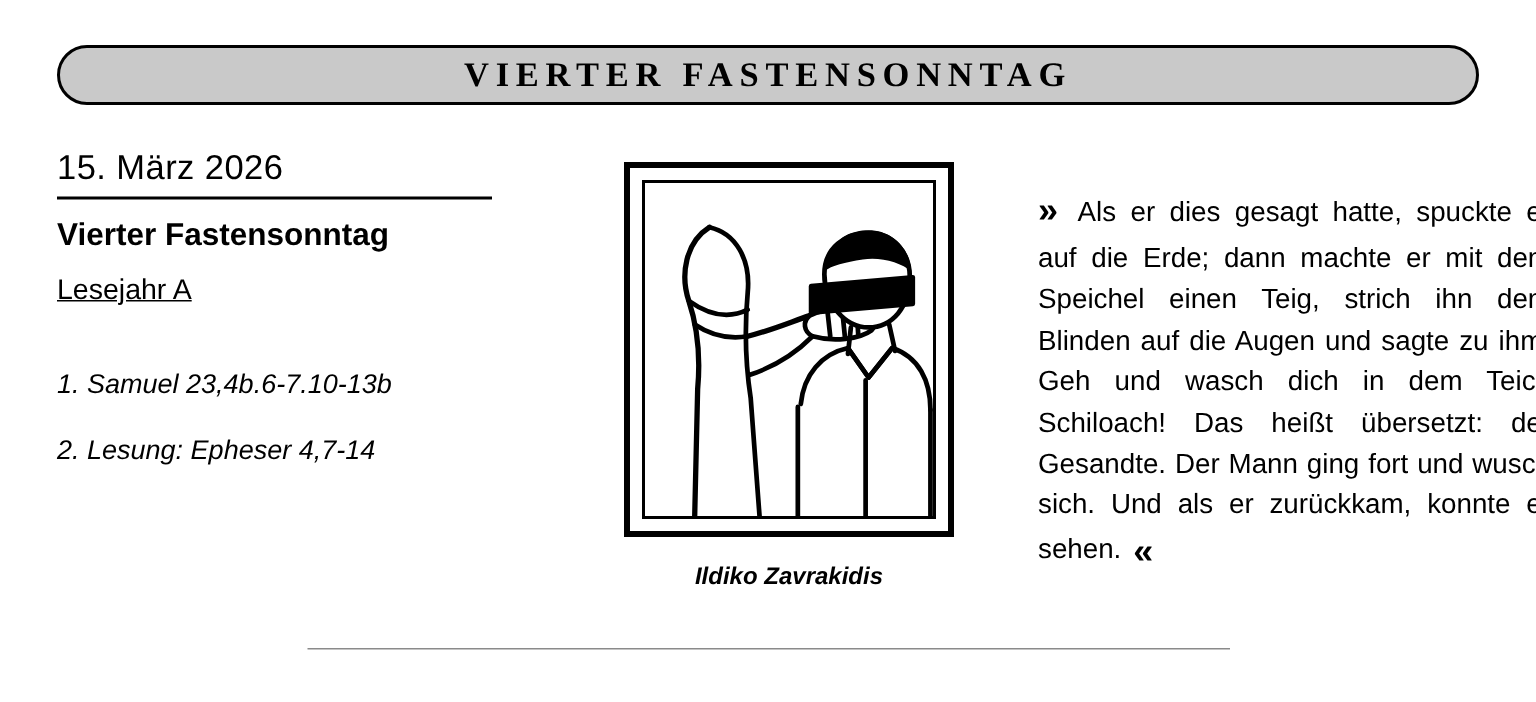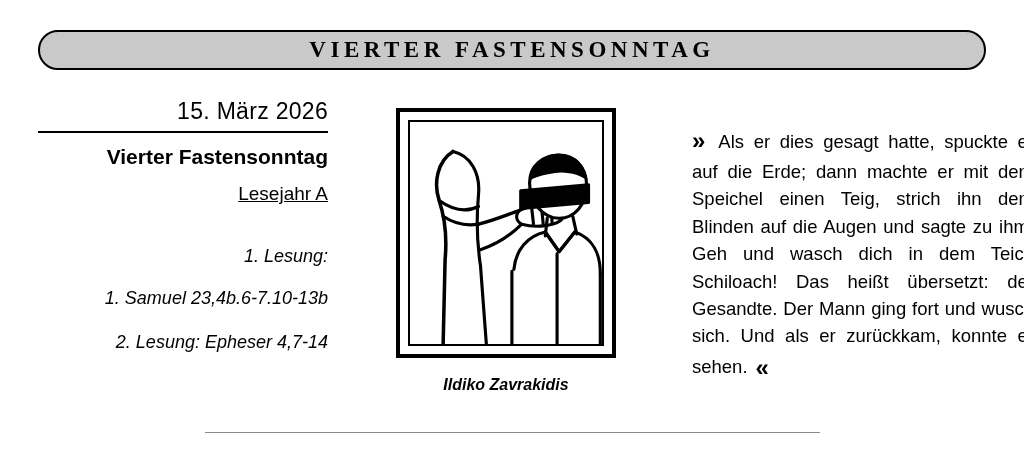--- a/index.html
+++ b/index.html
@@ -39,21 +39,21 @@
     text-transform: uppercase;
     white-space: nowrap;
   }
 
   
   .left-col {
     position: absolute;
     left: 38px;
     top: 98px;
     width: 290px;
-    text-align: right;
+    text-align: left;
   }
   .date-line {
     font-size: 23px;
     padding-bottom: 6px;
     letter-spacing: 0.3px;
   }
   .rule {
     height: 2px;
     background: #000000;
     width: 100%;
@@ -75,21 +75,21 @@
     line-height: 1.45;
     margin-bottom: 18px;
   }
   .reading.tight {
     margin-bottom: 16px;
   }
 
   
   .art-wrap {
     position: absolute;
-    left: 396px;
+    left: 416px;
     top: 108px;
     width: 220px;
   }
   .art-frame {
     width: 220px;
     height: 250px;
     border: 4px solid #000000;
     box-sizing: border-box;
     background: #ffffff;
     position: relative;
@@ -156,21 +156,20 @@
 
 <div class="banner">
   <div class="banner-title">Vierter Fastensonntag</div>
 </div>
 
 <div class="left-col">
   <div class="date-line">15. März 2026</div>
   <div class="rule"></div>
   <div class="feast">Vierter Fastensonntag</div>
   <div class="year">Lesejahr A</div>
-  <div class="reading tight">1. Lesung:</div>
   <div class="reading">1. Samuel 23,4b.6-7.10-13b</div>
   <div class="reading">2. Lesung: Epheser 4,7-14</div>
 </div>
 
 <div class="art-wrap">
   <div class="art-frame">
     <div class="art-inner">
       <svg viewBox="0 0 196 226" width="100%" height="100%" preserveAspectRatio="xMidYMid slice" aria-hidden="true">
         <rect x="0" y="0" width="196" height="226" fill="#ffffff"></rect>
         <g fill="none" stroke="#000000" stroke-width="3.2" stroke-linejoin="round" stroke-linecap="round">

